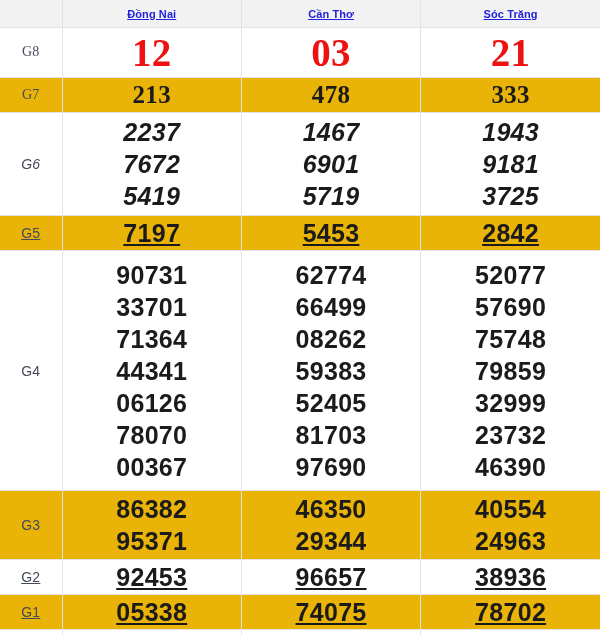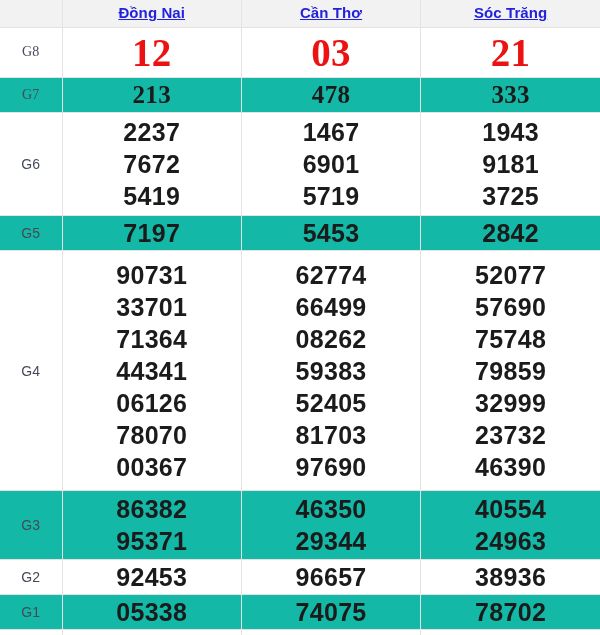--- a/index.html
+++ b/index.html
@@ -44,21 +44,21 @@
     font-weight: normal;
   }
   tr.row-header th.th-blank {
     border-left: none;
   }
   tr.row-header th.th-prov:last-child {
     border-right: none;
   }
   .prov-link {
     color: #2222dd;
-    font-size: 15px;
+    font-size: 11px;
     font-weight: bold;
     text-decoration: underline;
     cursor: pointer;
     letter-spacing: .1px;
     display: inline-block;
     line-height: 17px;
   }
 
   
   td.lbl {
@@ -78,38 +78,38 @@
     letter-spacing: .3px;
   }
   td.nums:last-child {
     border-right: none;
   }
   td.nums .n {
     display: block;
   }
 
   
-  tr.stripe > td { background: #14b8a6; margin-left: 44px; }
+  tr.stripe > td { background: #eab308; margin-left: 44px; }
   tr.plain  > td { background: #ffffff; }
 
   
   tr.row-g8 td.nums {
     color: #ee1111;
     font-size: 39px;
   }
   tr.row-db td.nums {
     color: #ee1111;
     font-size: 29px;
   }
   tr.row-db td.nums .n { letter-spacing: .5px; }
 
   tr.row-g8 td, tr.row-g7 td { height: 35px; font-family: Liberation Serif, serif; }
-  tr.row-g5 td, tr.row-g2 td, tr.row-g1 td { height: 35px; }
+  tr.row-g5 td, tr.row-g2 td, tr.row-g1 td { height: 35px; text-decoration: underline; }
   tr.row-db td { height: 38px; border-bottom: none; }
-  tr.row-g6 td { height: 103px; }
+  tr.row-g6 td { height: 103px; font-style: italic; }
   tr.row-g4 td { height: 240px; }
   tr.row-g3 td { height: 69px; }
 </style>
 </head>
 <body>
 
 <table class="lottery-table">
   <colgroup>
     <col class="c-label">
     <col class="c-prov">

